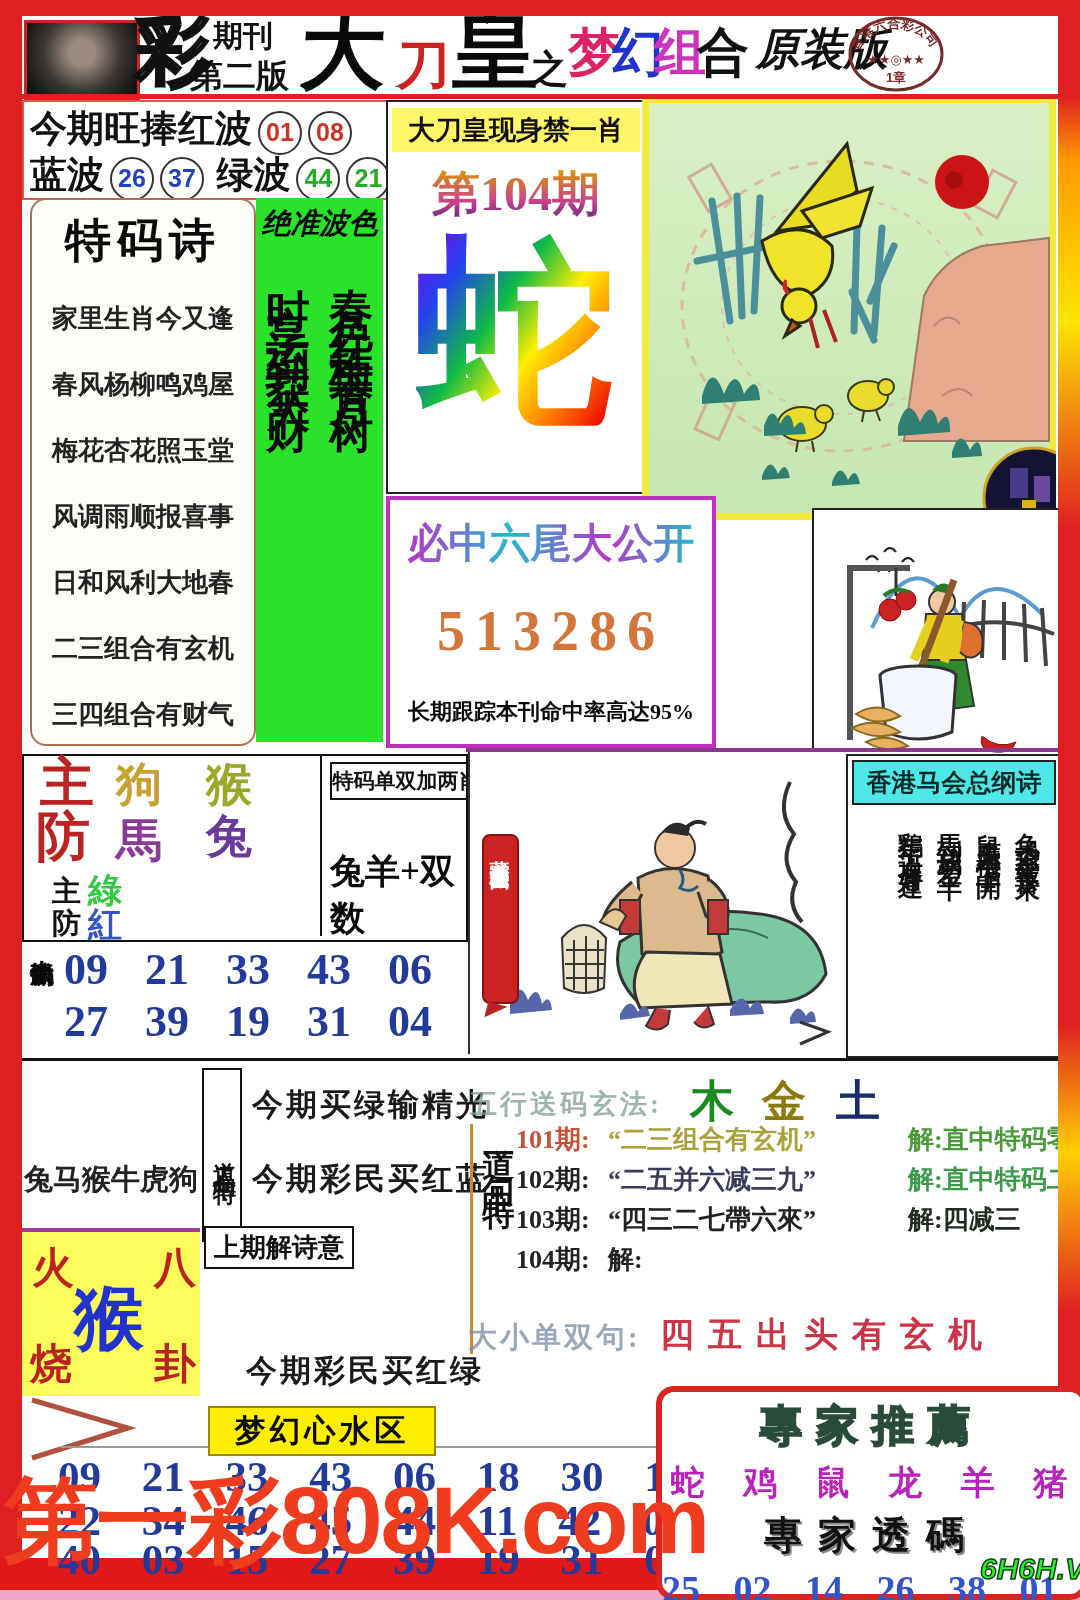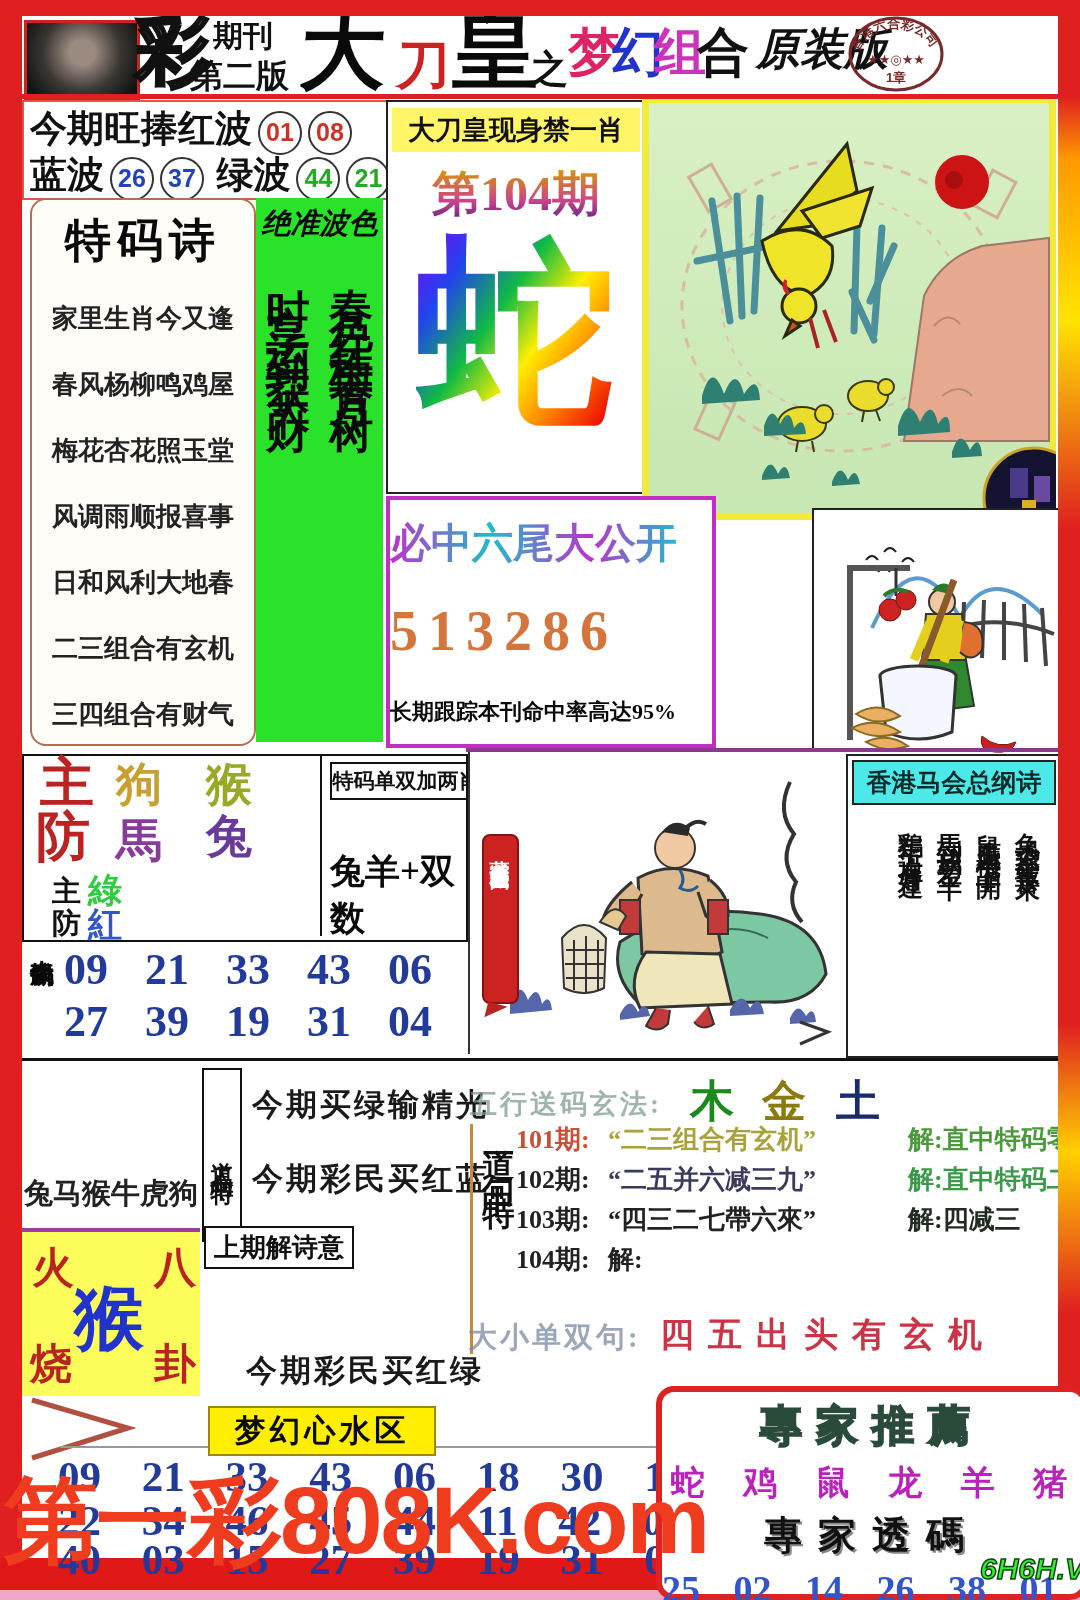--- a/index.html
+++ b/index.html
@@ -2,21 +2,21 @@
 <html><head>
 <meta charset="utf-8">
 <style>
   html,body{margin:0;padding:0;background:#888}
   #page{position:relative;width:1080px;height:1600px;background:#fff;overflow:hidden;
         font-family:"Liberation Sans","DejaVu Sans",sans-serif}
   .abs{position:absolute}
   .b{font-weight:bold}
   .serif{font-family:"Liberation Serif","DejaVu Serif",serif}
   .vert{writing-mode:vertical-rl}
-  .center{display:flex;align-items:center;justify-content:center}
+  .center{display:flex;align-items:flex-start;justify-content:center}
   .gtext{-webkit-background-clip:text;background-clip:text;color:transparent;display:inline-block}
   .circ{display:inline-flex;width:40px;height:40px;border:2px solid #333;border-radius:50%;
         align-items:center;justify-content:center;font-size:25px;font-weight:bold;background:#fff;margin-left:6px}
   .red-t{color:#cc3322}.blue-t{color:#2244bb}.green-t{color:#22aa22}
   .nums{color:#223a99;font-weight:bold;white-space:nowrap}
   .poemline{font-size:26px;color:#222;font-weight:bold}
   
   .p0 .no{color:#c94f35}.p0 .poem{color:#a9a23a}.p0 .jie{color:#4a9a3a}
   .p1 .no{color:#222}.p1 .poem{color:#3a3a5a}.p1 .jie{color:#3a9a4a}
   .p2 .no{color:#222}.p2 .poem{color:#222}.p2 .jie{color:#222b22}
@@ -172,21 +172,21 @@
       <path d="M120,380 q8,-22 16,-2 q8,-16 12,4 l-28,2 Z"></path>
       <path d="M190,386 q8,-22 16,-2 q8,-16 12,4 l-28,2 Z"></path>
     </g>
 
     <circle cx="392" cy="402" r="50" fill="#141432" stroke="#c9a227" stroke-width="3"></circle>
     <rect x="368" y="372" width="18" height="30" fill="#4a3a8a"></rect>
     <rect x="392" y="380" width="16" height="26" fill="#6a4aa0"></rect>
     <rect x="380" y="404" width="14" height="12" fill="#d8b020"></rect>
   </svg>
 
-  <div class="abs" style="left:386px;top:496px;width:322px;height:244px;border:4px solid #c030c0;background:#fff;text-align:left">
+  <div class="abs" style="left:386px;top:496px;width:322px;height:244px;border:4px solid #c030c0;background:#fff;text-align:center">
     <div style="margin-top:16px">
       <span class="gtext b serif" style="font-size:41px;background-image:linear-gradient(90deg,#bb33cc 0%,#22bbcc 35%,#bb33cc 70%,#22bbcc 100%)">必中六尾大公开</span>
     </div>
     <div class="b serif" style="margin-top:28px;font-size:56px;letter-spacing:10px;color:#d4763b">513286</div>
     <div class="b serif" style="margin-top:34px;font-size:22px;color:#0a0a0a">长期跟踪本刊命中率高达95%</div>
   </div>
 
   <svg class="abs" style="left:812px;top:508px;border:2px solid #222;background:#fff" width="244" height="246" viewBox="0 0 244 246">
     <path d="M58,118 Q100,24 146,108 Q176,52 228,104" fill="none" stroke="#5b9bd0" stroke-width="4"></path>
     <g stroke="#222" stroke-width="2" fill="none">

